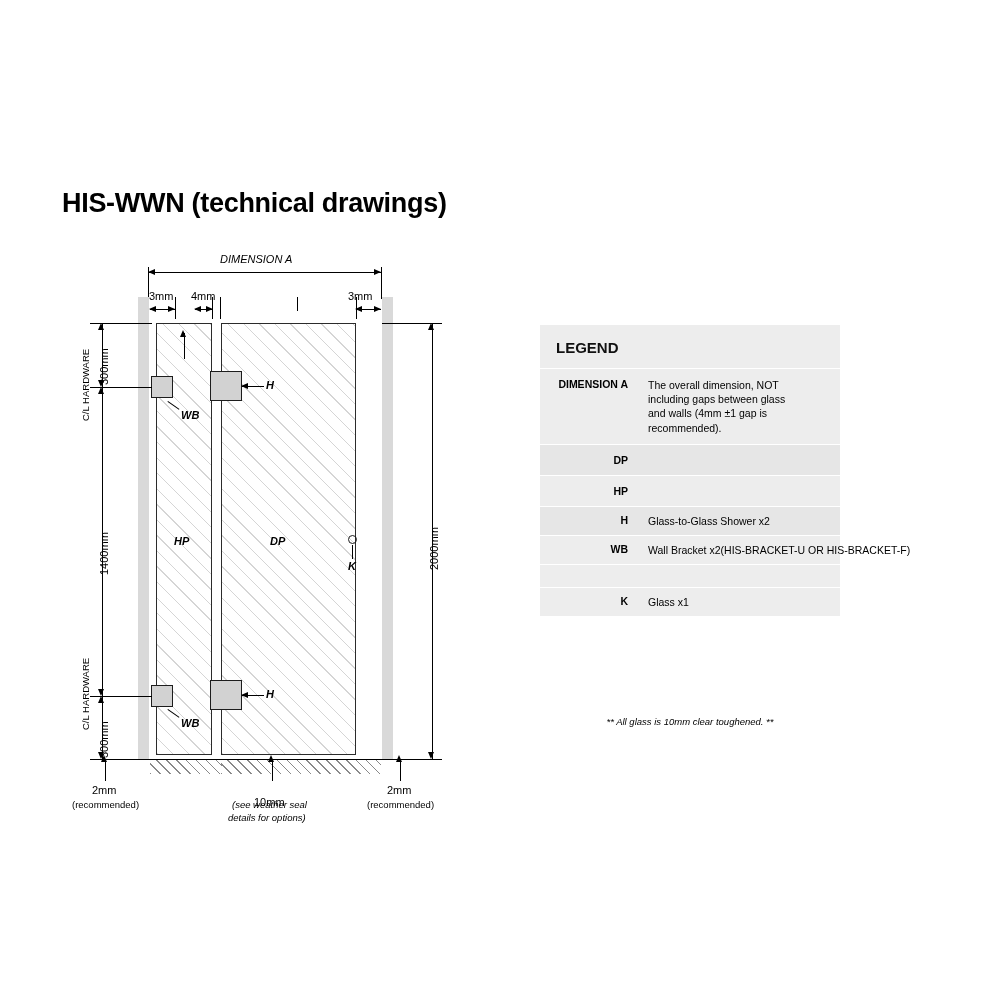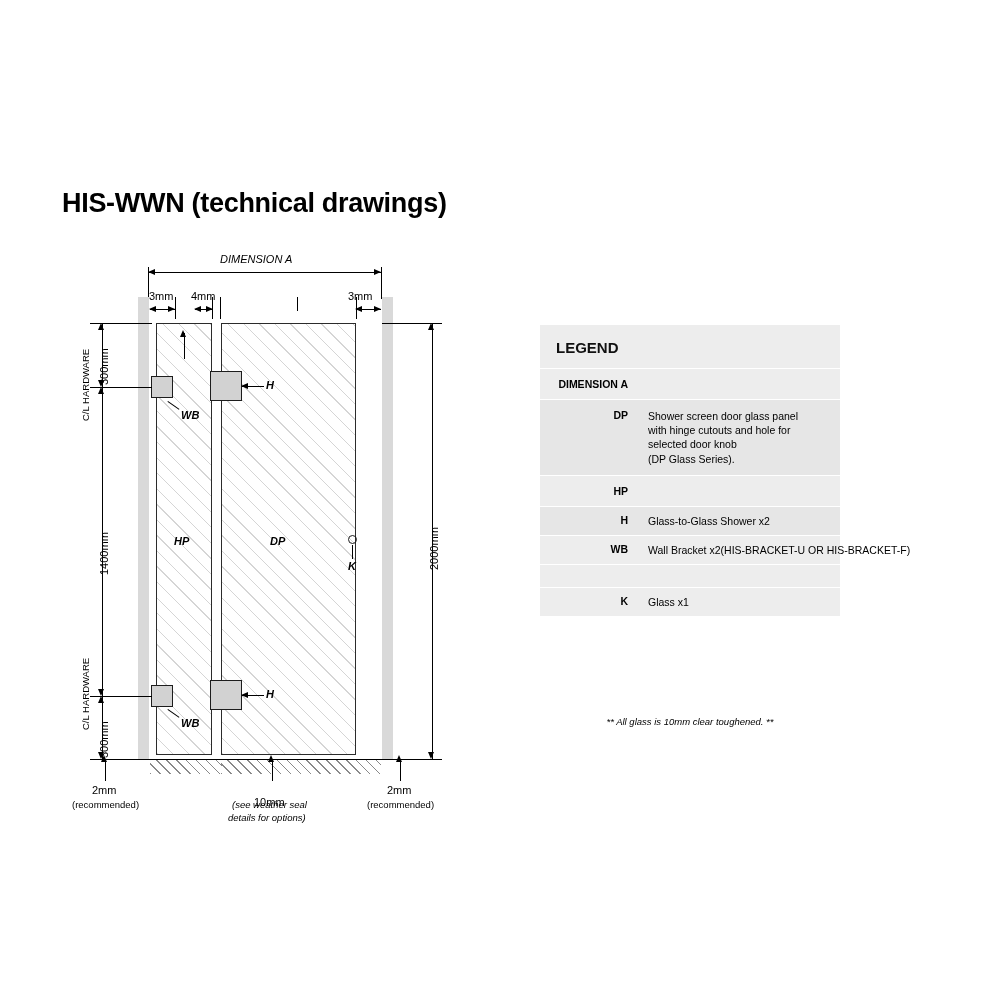--- a/index.html
+++ b/index.html
@@ -292,28 +292,28 @@
   <div class="lbl" style="left:327px; top:539px;">2mm</div>
   <div class="lbl small" style="left:307px; top:554px;">(recommended)</div>
 
 </div>
 
 <div id="legend">
   <div class="legend-title">LEGEND</div>
 
   <div class="legend-row">
     <div class="legend-key">DIMENSION A</div>
+    <div class="legend-val">The overall dimension, NOT
+including gaps between glass
+and walls (4mm ±1 gap is
+recommended).</div>
   </div>
 
   <div class="legend-row alt">
     <div class="legend-key">DP</div>
-    <div class="legend-val">Shower screen door glass panel
-with hinge cutouts and hole for
-selected door knob
-(DP Glass Series).</div>
   </div>
 
   <div class="legend-row">
     <div class="legend-key">HP</div>
   </div>
 
   <div class="legend-row alt center">
     <div class="legend-key">H</div>
     <div class="legend-val">Glass-to-Glass Shower x2</div>
   </div>

